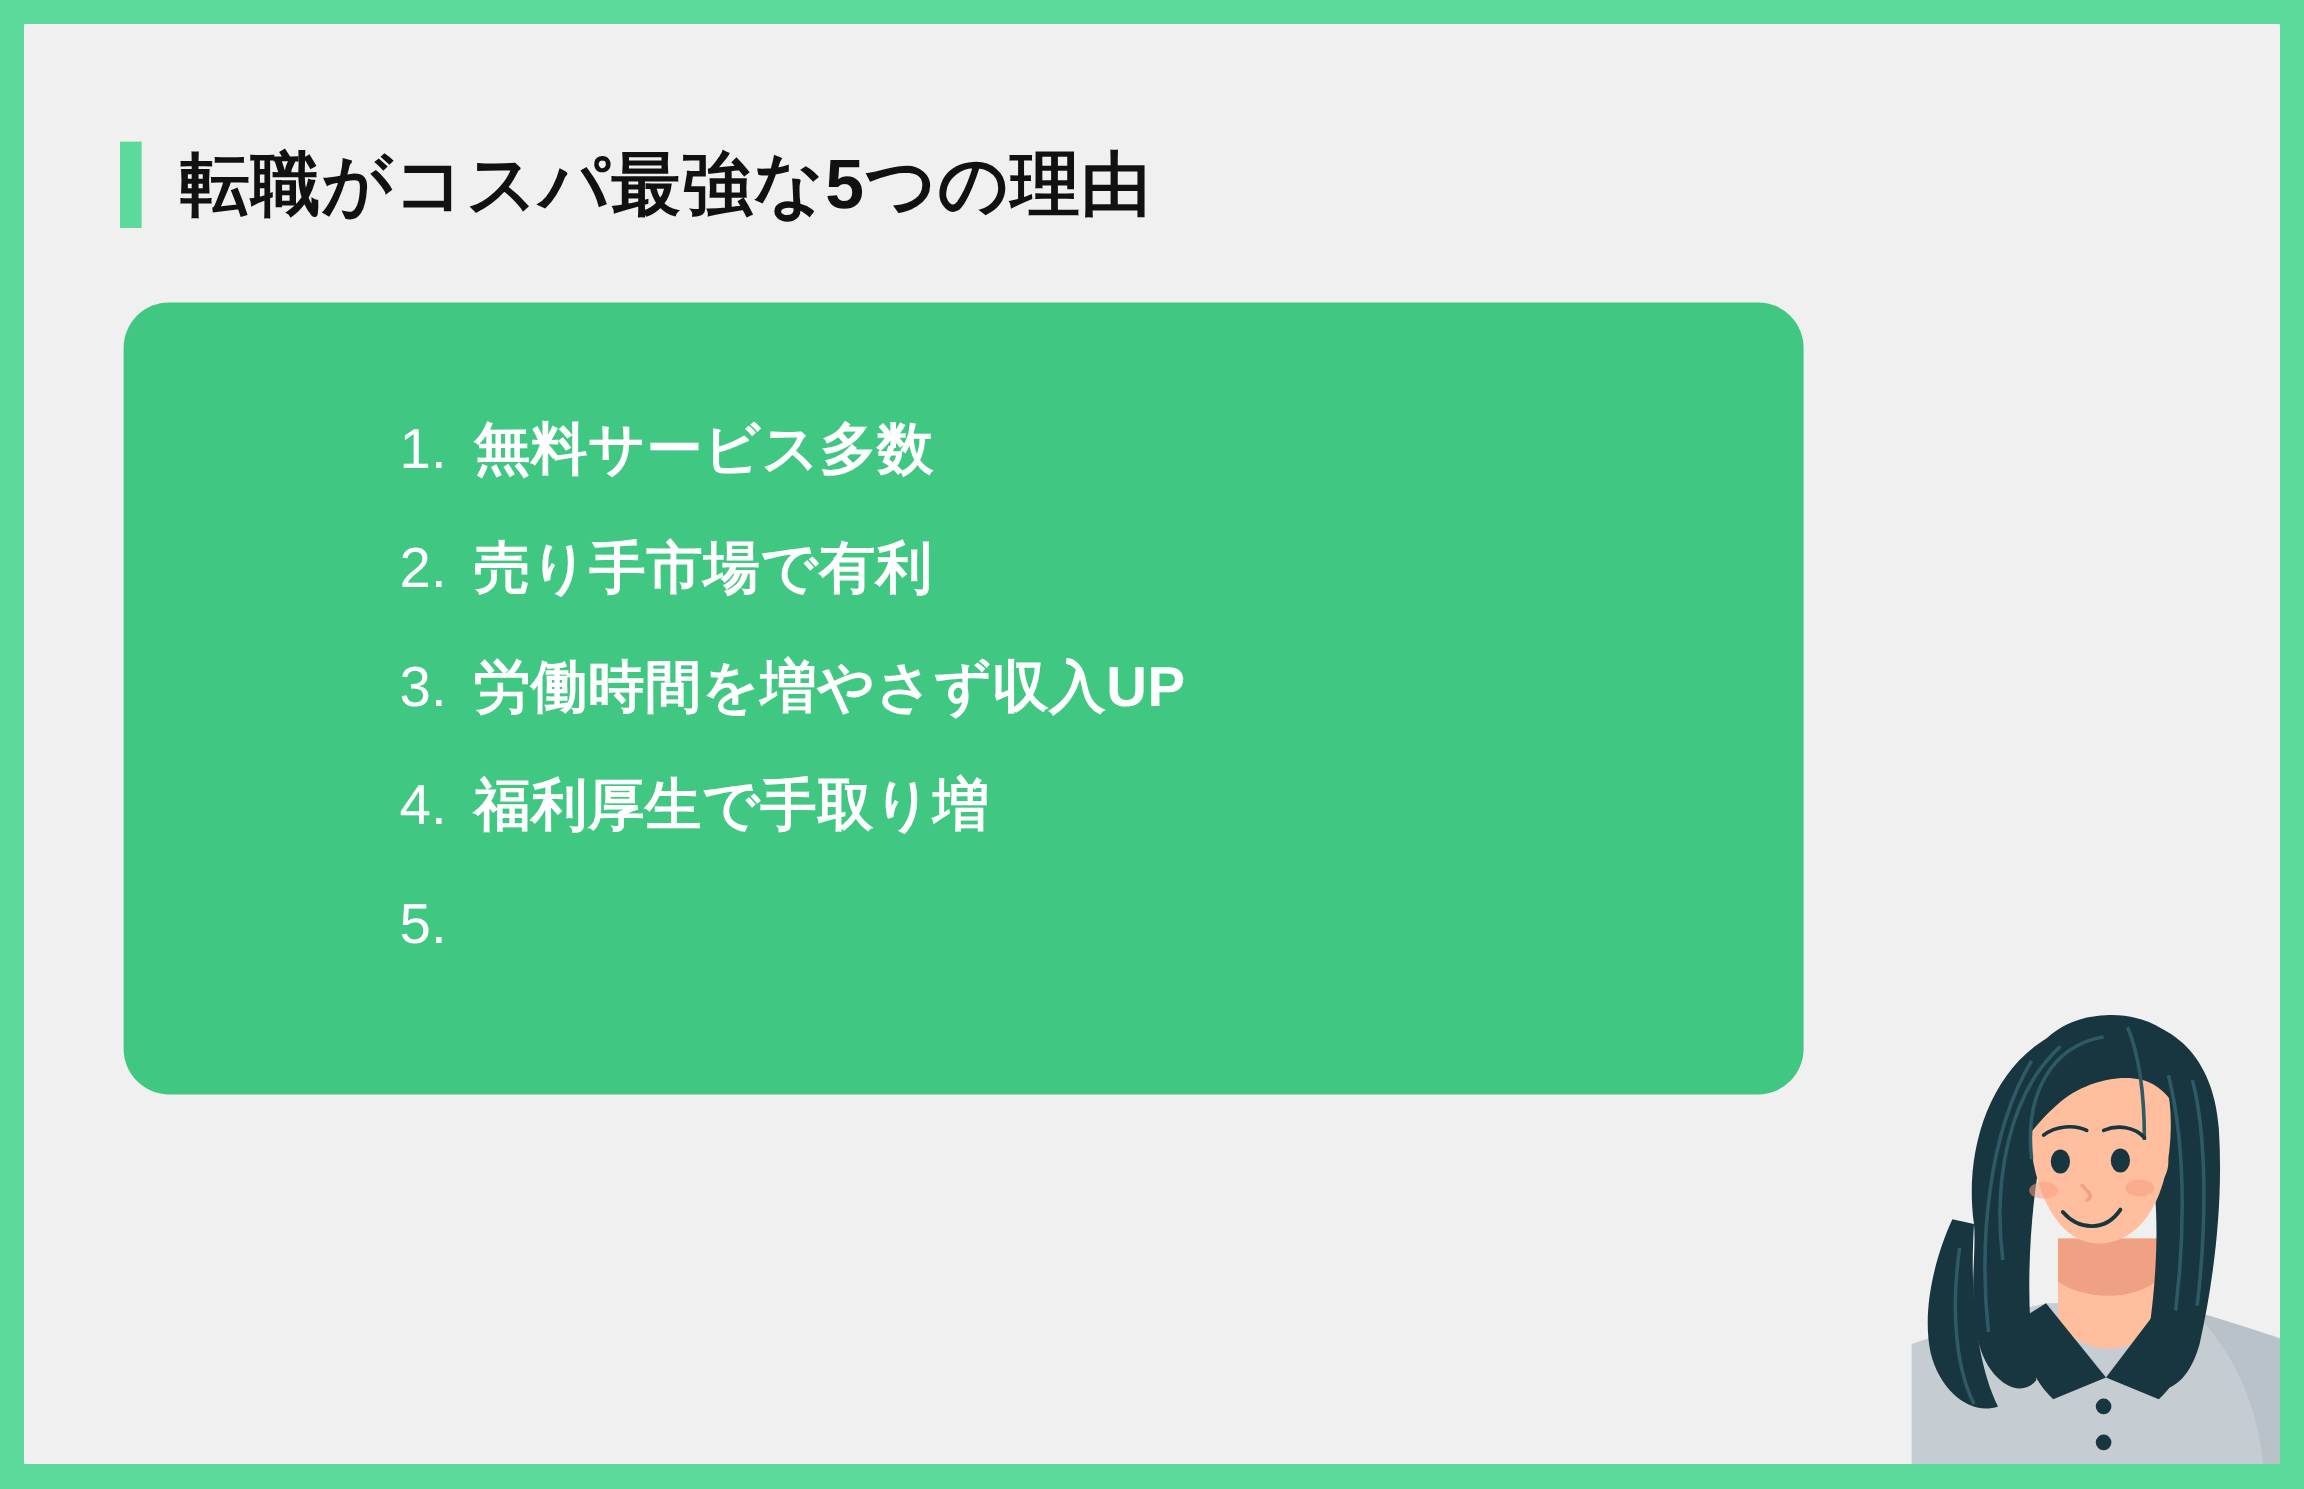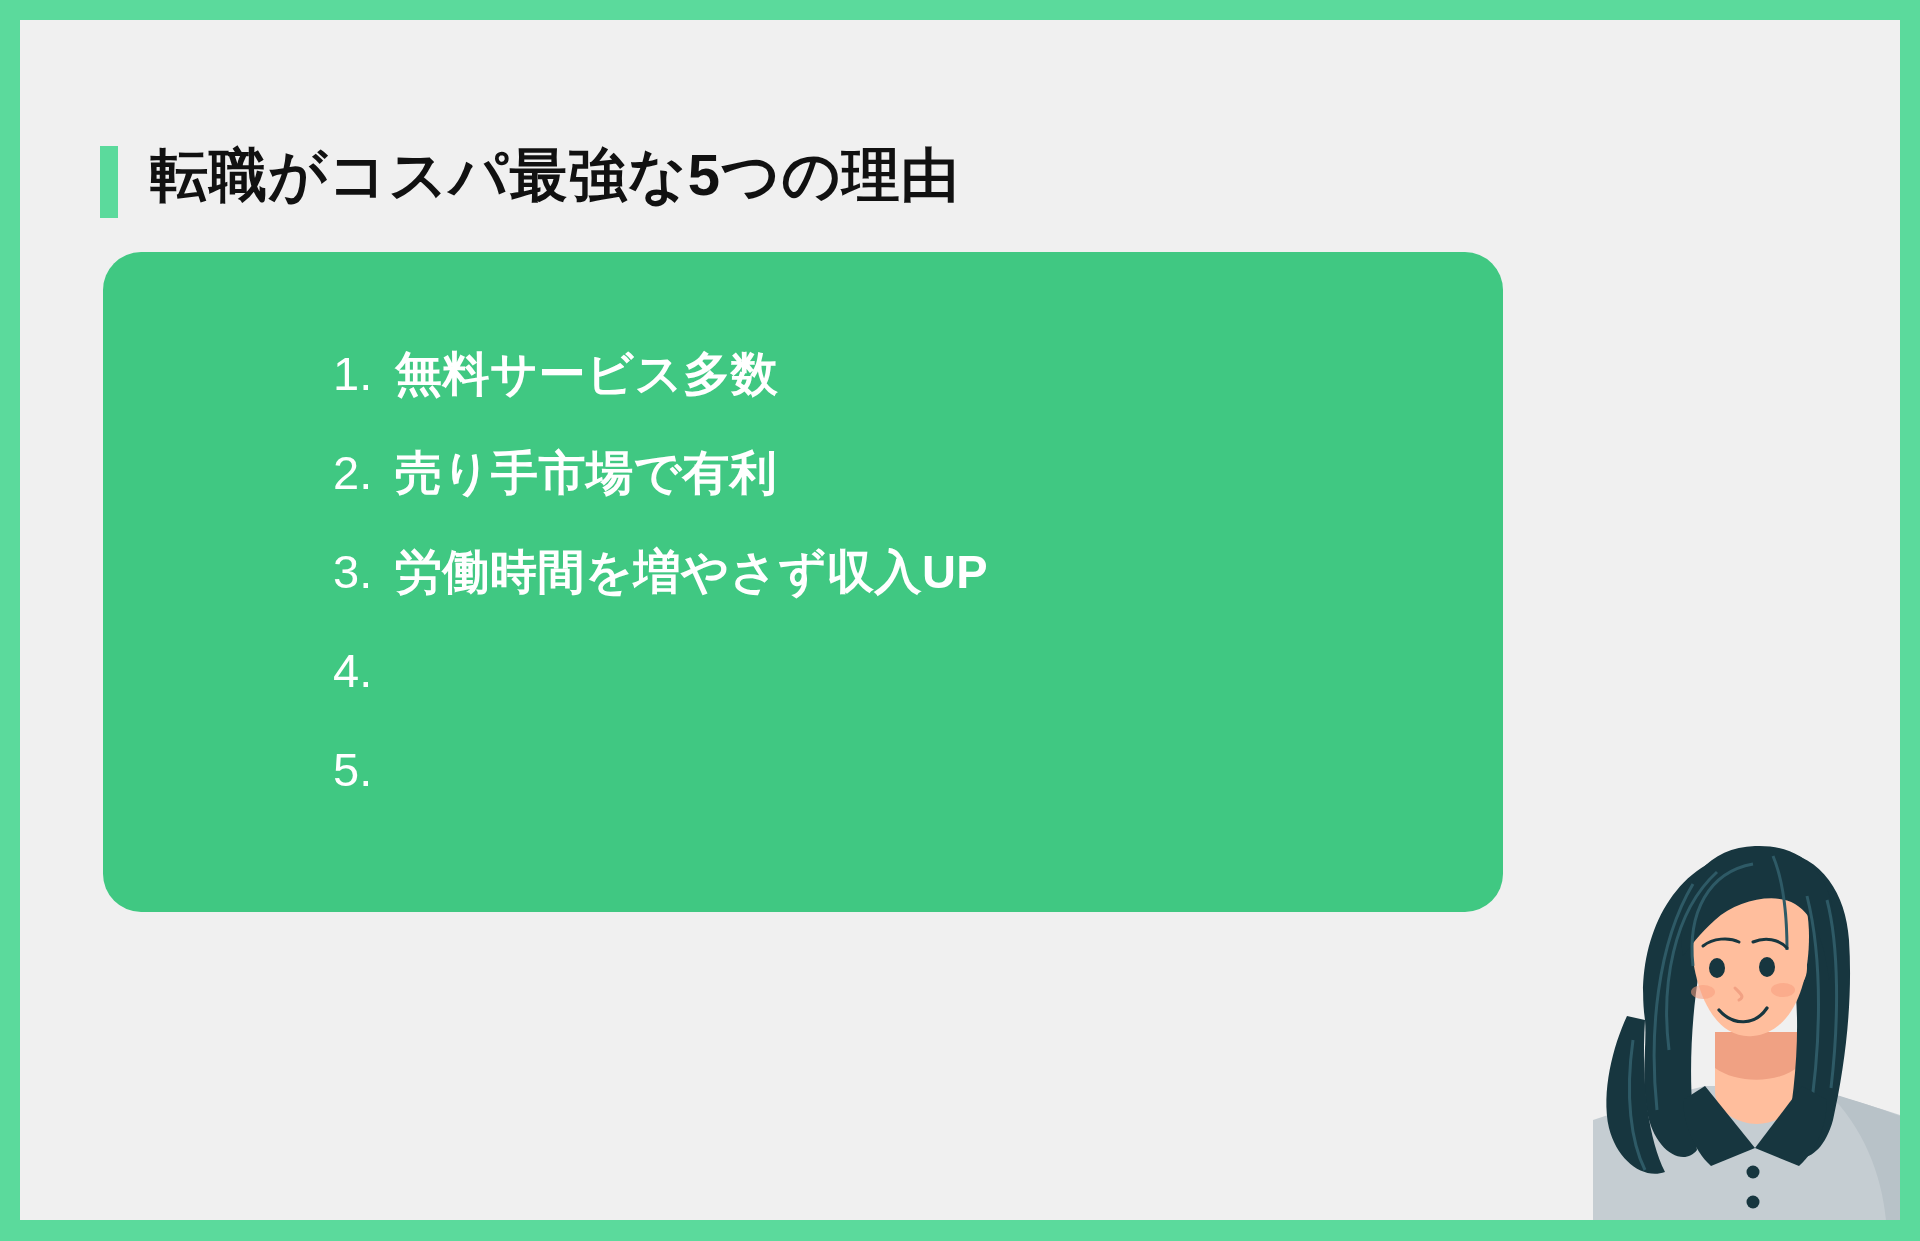--- a/index.html
+++ b/index.html
@@ -20,21 +20,21 @@
     position:absolute;
     left:20px; top:20px;
     width:1880px; height:1200px;
     background:#F0F0F0;
     overflow:hidden;
   }
   
   .title-row {
     position:absolute;
     left:80px; top:98px;
-    display:flex; align-items:flex-start;margin-top:28px;
+    display:flex; align-items:center;
   }
   .title-accent {
     width:18px; height:72px;
     background:#5BDA9C;
     flex:0 0 auto;
   }
   .title-text {
     margin-left:32px;
     font-size:58px;
     font-weight:bold;
@@ -109,20 +109,21 @@
           <span class="item-label">売り手市場で有利</span>
         </li>
 
         <li class="list-item">
           <span class="item-num">3.</span>
           <span class="item-label">労働時間を増やさず収入UP</span>
         </li>
 
         <li class="list-item">
           <span class="item-num">4.</span>
+          <span class="item-label">福利厚生で手取り増</span>
         </li>
 
         <li class="list-item">
           <span class="item-num">5.</span>
         </li>
 
       </ul>
     </div>
 
     <div class="avatar">

